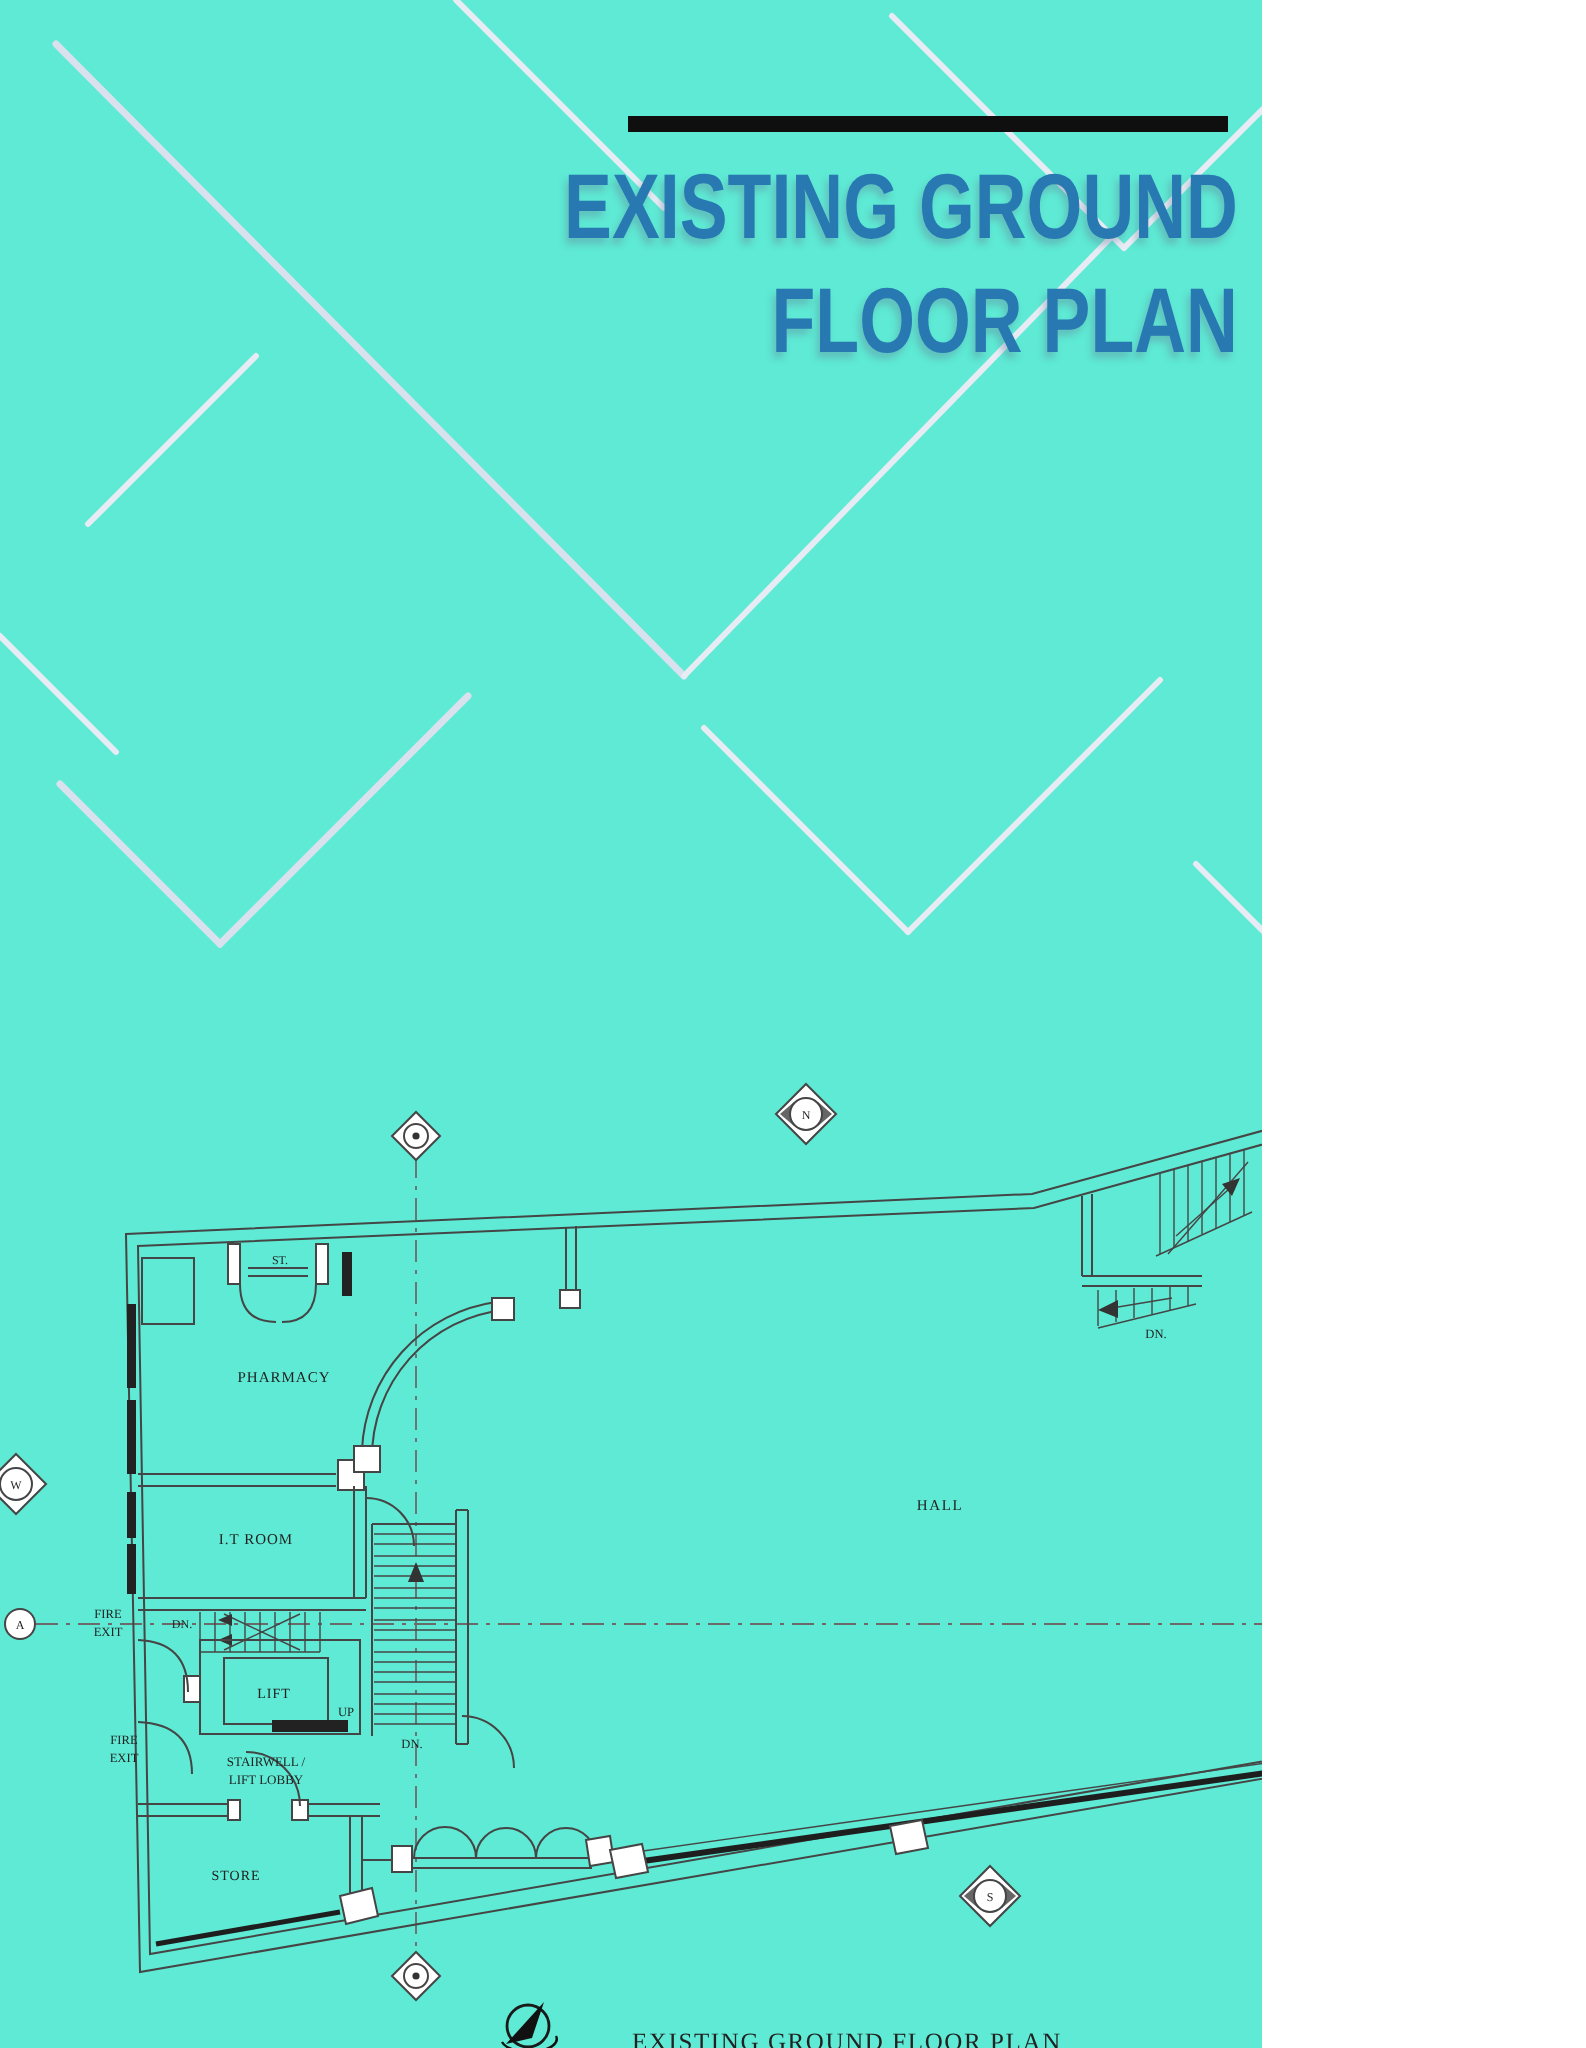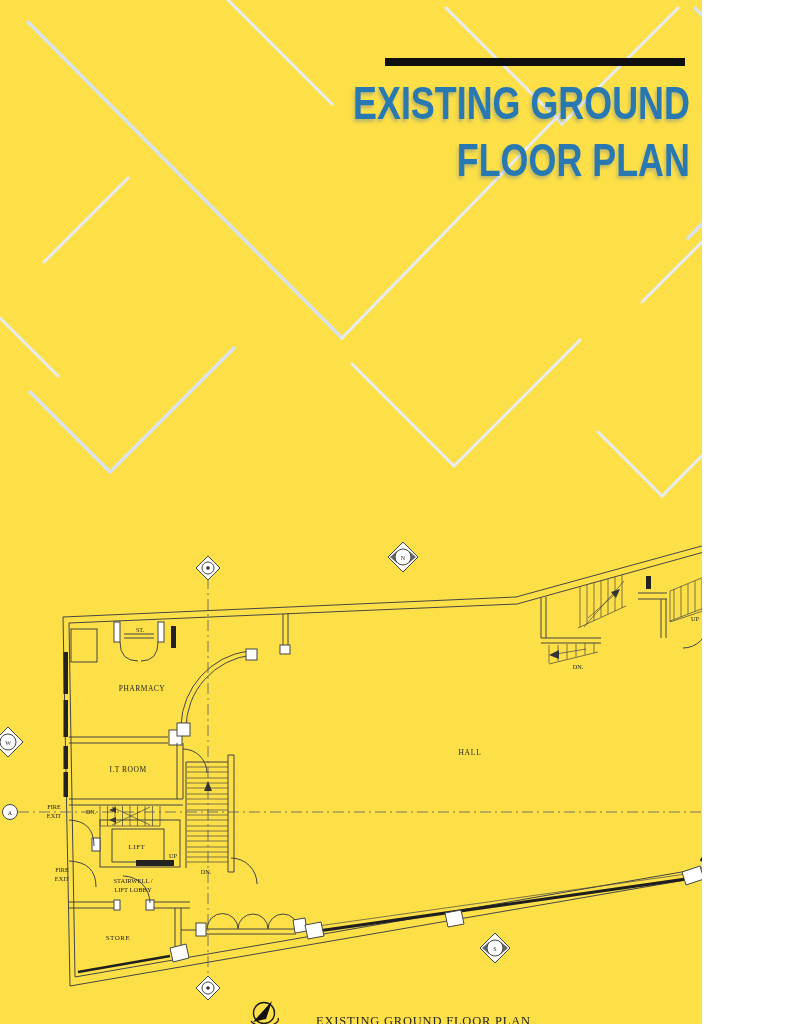--- a/index.html
+++ b/index.html
@@ -1,16 +1,16 @@
 <!DOCTYPE html>
 <html style="--accent: #2878B2; --bar: #0f0f0f; --line: #454545;"><head>
 <meta charset="utf-8">
 <style>
   html,body{margin:0;padding:0;background:#fff;}
-  .page{position:relative;width:702px;height:1024px;overflow:hidden;background:#fde047;
+  .page{position:relative;width:631px;height:1024px;overflow:hidden;background:#5eead4;
         font-family:"Liberation Sans",sans-serif;}
   svg{display:block;}
   .bg{position:absolute;left:0;top:0;z-index:0;}
   .planSvg{position:absolute;left:0;top:0;z-index:1;}
   header{position:absolute;top:58px;right:12px;z-index:2;text-align:right;}
   .bar{width:300px;height:8px;background:var(--bar,#0f0f0f);margin-left:auto;margin-right:5px;}
   .t{color:var(--accent,#2878B2);
      font:800 46px/57px "Liberation Sans",sans-serif;
      transform:scaleX(.78);transform-origin:100% 50%;
      letter-spacing:0px;white-space:nowrap;

